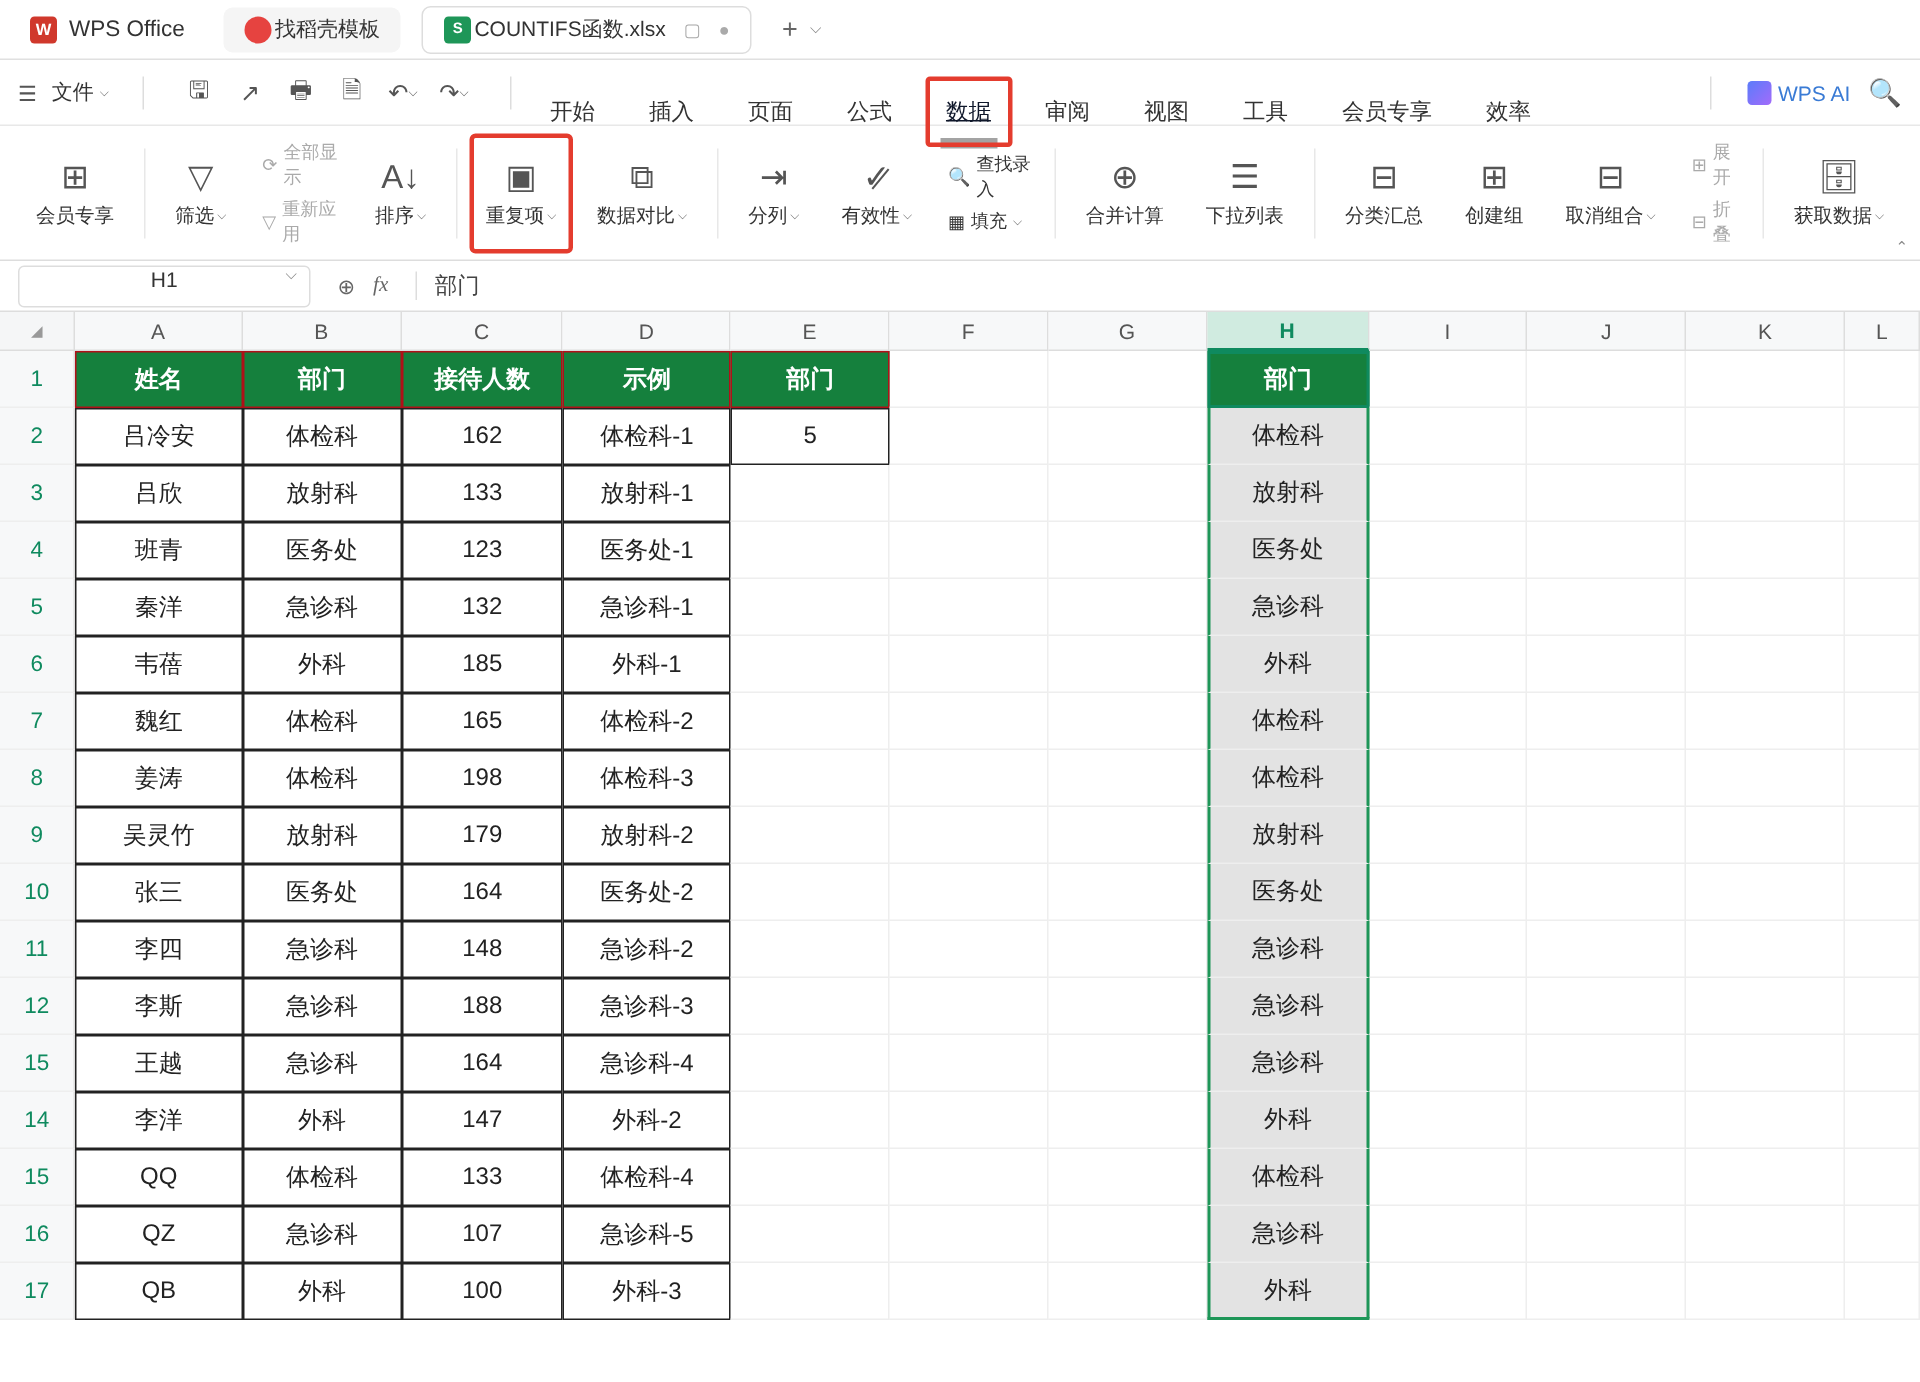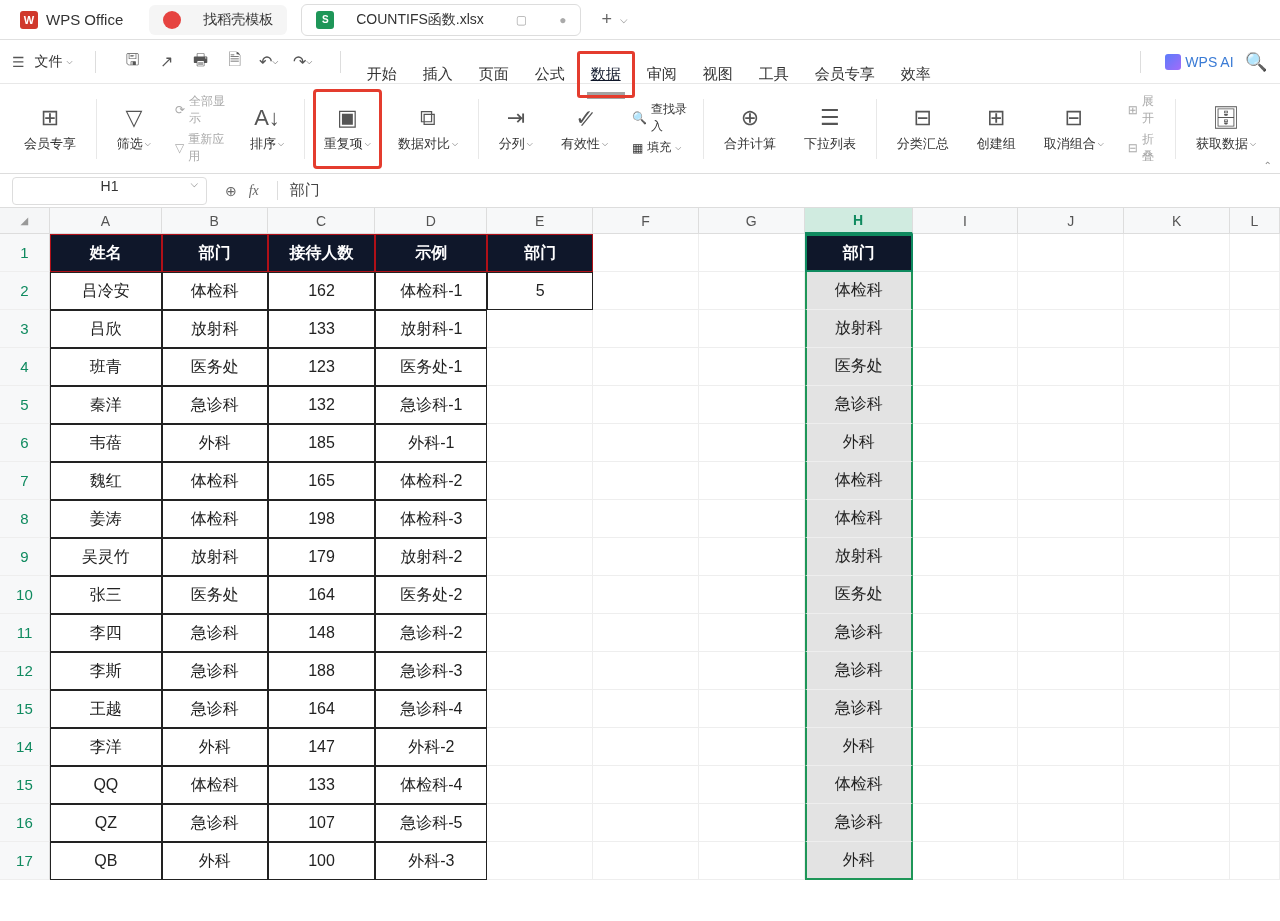--- a/index.html
+++ b/index.html
@@ -1,34 +1,34 @@
 <!DOCTYPE html>
 <html><head>
 <meta charset="utf-8">
 <style>
 * { box-sizing: border-box; margin: 0; padding: 0; font-family: "Microsoft YaHei", Arial, sans-serif; }
 body { background: #fff; width: 1280px; height: 921px; overflow: hidden; }
 
 .title-bar { height: 40px; display: flex; align-items: center; padding: 0 8px; border-bottom: 1px solid #e0e0e0; gap: 4px; }
 .title-wps { display: flex; align-items: center; gap: 8px; font-size: 15px; color: #333; padding: 0 12px; }
 .wps-icon { width: 18px; height: 18px; background: #d0382c; border-radius: 3px; display: inline-flex; align-items: center; justify-content: center; color: #fff; font-weight: bold; font-size: 11px; }
-.tab { display: flex; align-items: center; gap: 22px; padding: 6px 14px; font-size: 14px; color: #333; border-radius: 6px; background: #f5f5f5; margin-left: 10px; text-align: center; }
+.tab { display: flex; align-items: center; gap: 2px; padding: 6px 14px; font-size: 14px; color: #333; border-radius: 6px; background: #f5f5f5; margin-left: 10px; text-align: center; }
 .tab.active { background: #fff; border: 1px solid #ddd; }
 .tab-icon-dk { width: 18px; height: 18px; background: #e64340; border-radius: 50%; }
 .tab-icon-s { width: 18px; height: 18px; background: #1e9658; border-radius: 3px; color: #fff; font-size: 10px; font-weight: bold; display: inline-flex; align-items: center; justify-content: center; }
 .tab-close-area { display: flex; align-items: center; gap: 8px; margin-left: 10px; color: #aaa; font-size: 12px; }
 .tab-new { margin-left: 16px; color: #666; font-size: 18px; }
 
 .menu-bar { height: 44px; display: flex; align-items: center; padding: 0 12px; gap: 2px; border-bottom: 1px solid #e8e8e8; }
 .menu-file { display: flex; align-items: center; gap: 4px; padding: 4px 8px; font-size: 14px; color: #333; }
 .hamburger { font-size: 14px; color: #555; }
 .quick-icons { display: flex; gap: 16px; padding: 0 14px; color: #555; font-size: 16px; align-items: center; }
 .qi { width: 18px; height: 18px; display: inline-flex; align-items: center; justify-content: center; }
 .divider { width: 1px; height: 22px; background: #ddd; margin: 0 12px; }
-.menu-tabs { display: flex; gap: 18px; padding: 0 8px; margin-top: 32px; }
+.menu-tabs { display: flex; gap: 28px; padding: 0 8px; margin-top: 32px; }
 .menu-item { font-size: 15px; color: #333; padding: 8px 4px; cursor: pointer; }
 .menu-item.active { color: #0f172a; border-bottom: 7px solid #a3a3a3; text-decoration: underline; }
 .data-hl { position: relative; }
 .data-hl::before { content: ""; position: absolute; inset: -6px -10px; border: 3px solid #e43c2e; border-radius: 3px; }
 .menu-right { margin-left: auto; display: flex; align-items: center; gap: 12px; font-size: 14px; color: #333; }
 .wps-ai { color: #3a7bd5; font-weight: 500; display: flex; align-items: center; gap: 4px; }
 .ai-logo { width: 16px; height: 16px; background: linear-gradient(135deg,#5b7cfa,#a26bfa); border-radius: 3px; }
 
 .ribbon { height: 90px; display: flex; align-items: center; padding: 4px 12px; border-bottom: 1px solid #ddd; gap: 4px; position: relative; }
 .ribbon-group { display: flex; flex-direction: column; align-items: center; justify-content: center; padding: 0 12px; height: 80px; font-size: 13px; color: #333; }
@@ -51,21 +51,21 @@
 
 .grid-container { position: relative; overflow: hidden; height: 740px; }
 .col-headers { display: flex; height: 26px; background: #f5f6f7; }
 .corner { width: 50px; border-right: 1px solid #ddd; border-bottom: 1px solid #ddd; background: #f5f6f7; display: flex; align-items: center; justify-content: center; font-size: 10px; color: #999; }
 .col-h { border-right: 1px solid #ddd; border-bottom: 1px solid #ddd; display: flex; align-items: center; justify-content: center; font-size: 14px; color: #555; background: #f7f8f9; }
 .col-h.sel { background: #d0ebe0; color: #0f8a5f; font-weight: 600; border-bottom: 2px solid #0f8a5f; }
 .grid-row { display: flex; height: 38px; }
 .row-h { width: 50px; border-right: 1px solid #ddd; border-bottom: 1px solid #eee; display: flex; align-items: center; justify-content: center; font-size: 15px; color: #447; background: #f7f8f9; }
 .row-h.sel-range { color: #0f8a5f; }
 .cell { border-right: 1px solid #eee; border-bottom: 1px solid #eee; display: flex; align-items: center; justify-content: center; font-size: 16px; color: #222; }
-.cell.hred { background: #0f172a; color: #fff; font-weight: bold; border: 1px solid #b01018; }
+.cell.hred { background: #15803d; color: #fff; font-weight: bold; border: 1px solid #b01018; }
 .cell.bordered { border: 1px solid #222; }
 .cell.h-sel { border: 2px solid #0f8a5f; }
 .h-green-fill { background: #e3e3e3; border-left: 2px solid #1e9658; border-right: 2px solid #1e9658; }
 
 .cw-A{width:112px}.cw-B{width:106px}.cw-C{width:108px}.cw-D{width:112px}.cw-E{width:106px}.cw-F{width:106px}.cw-G{width:106px}.cw-H{width:108px}.cw-I{width:106px}.cw-J{width:106px}.cw-K{width:106px}.cw-L{width:50px}
 </style>
 </head>
 <body>
 
 <div class="title-bar">

